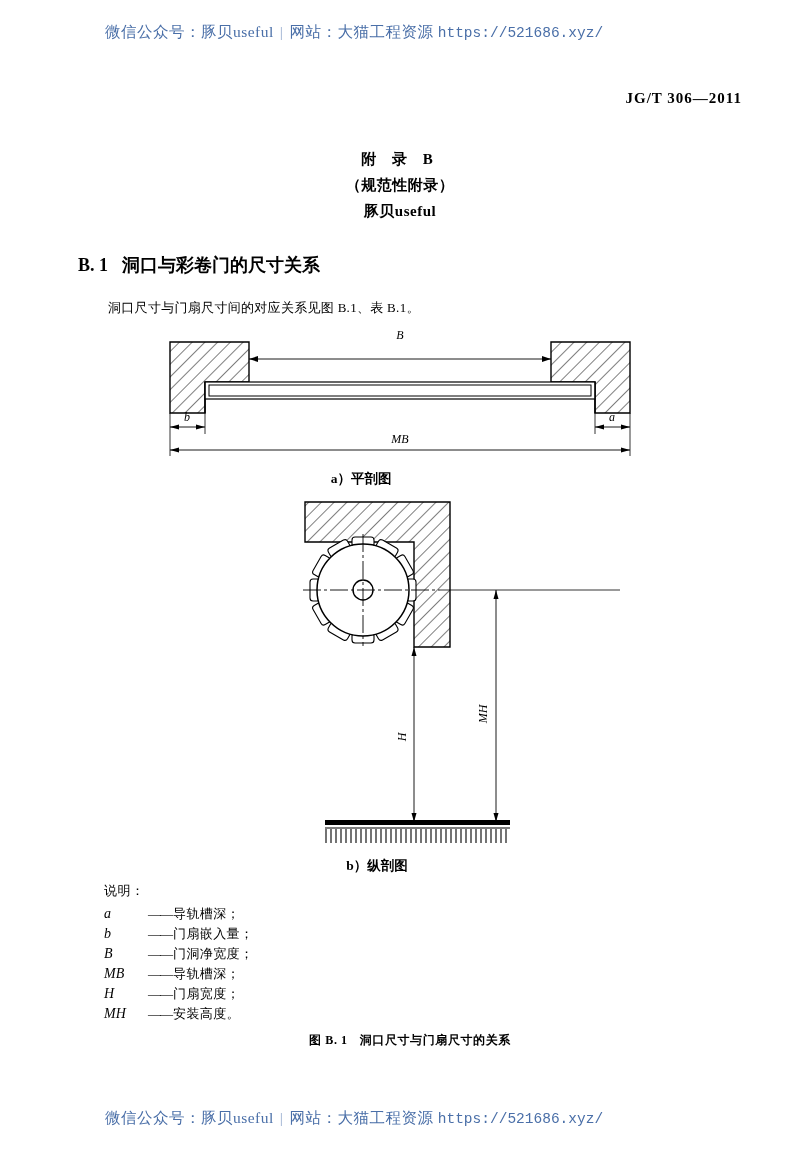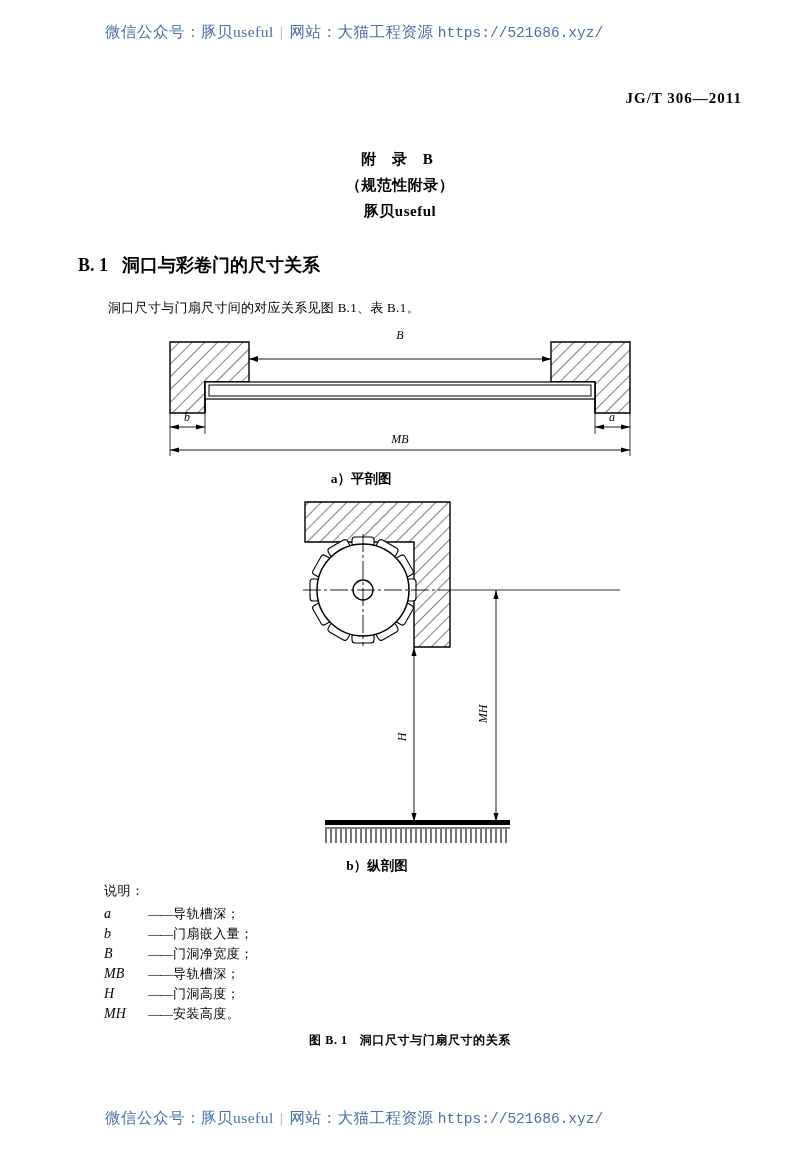--- a/index.html
+++ b/index.html
@@ -334,21 +334,21 @@
 
   <div class="legend-row">
     <span class="legend-sym">MB</span>
     <span class="legend-dash">——</span>
     <span class="legend-text">导轨槽深；</span>
   </div>
 
   <div class="legend-row">
     <span class="legend-sym">H</span>
     <span class="legend-dash">——</span>
-    <span class="legend-text">门洞高度；</span>
+    <span class="legend-text">门扇宽度；</span>
   </div>
 
   <div class="legend-row">
     <span class="legend-sym">MH</span>
     <span class="legend-dash">——</span>
     <span class="legend-text">安装高度。</span>
   </div>
 </div>
 
 <div id="figure-caption">

